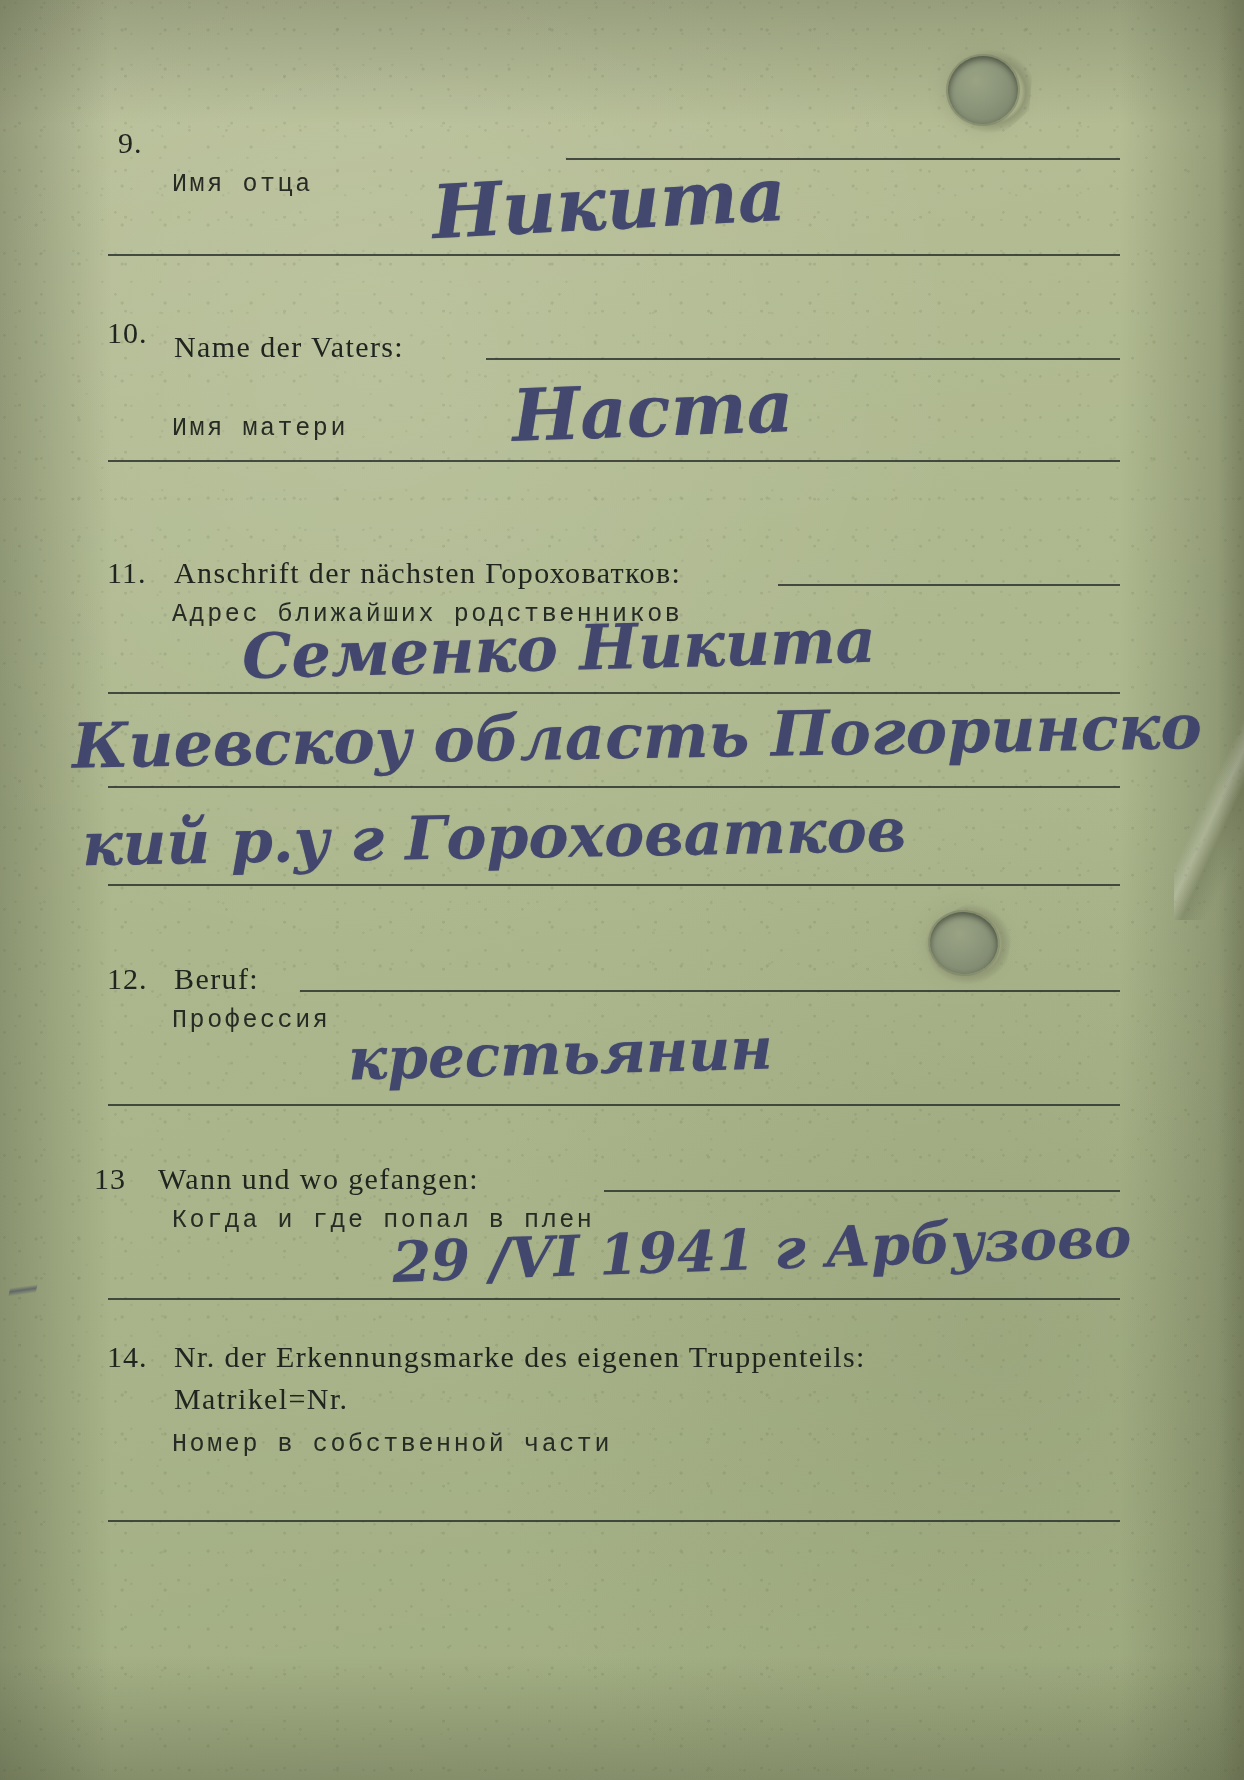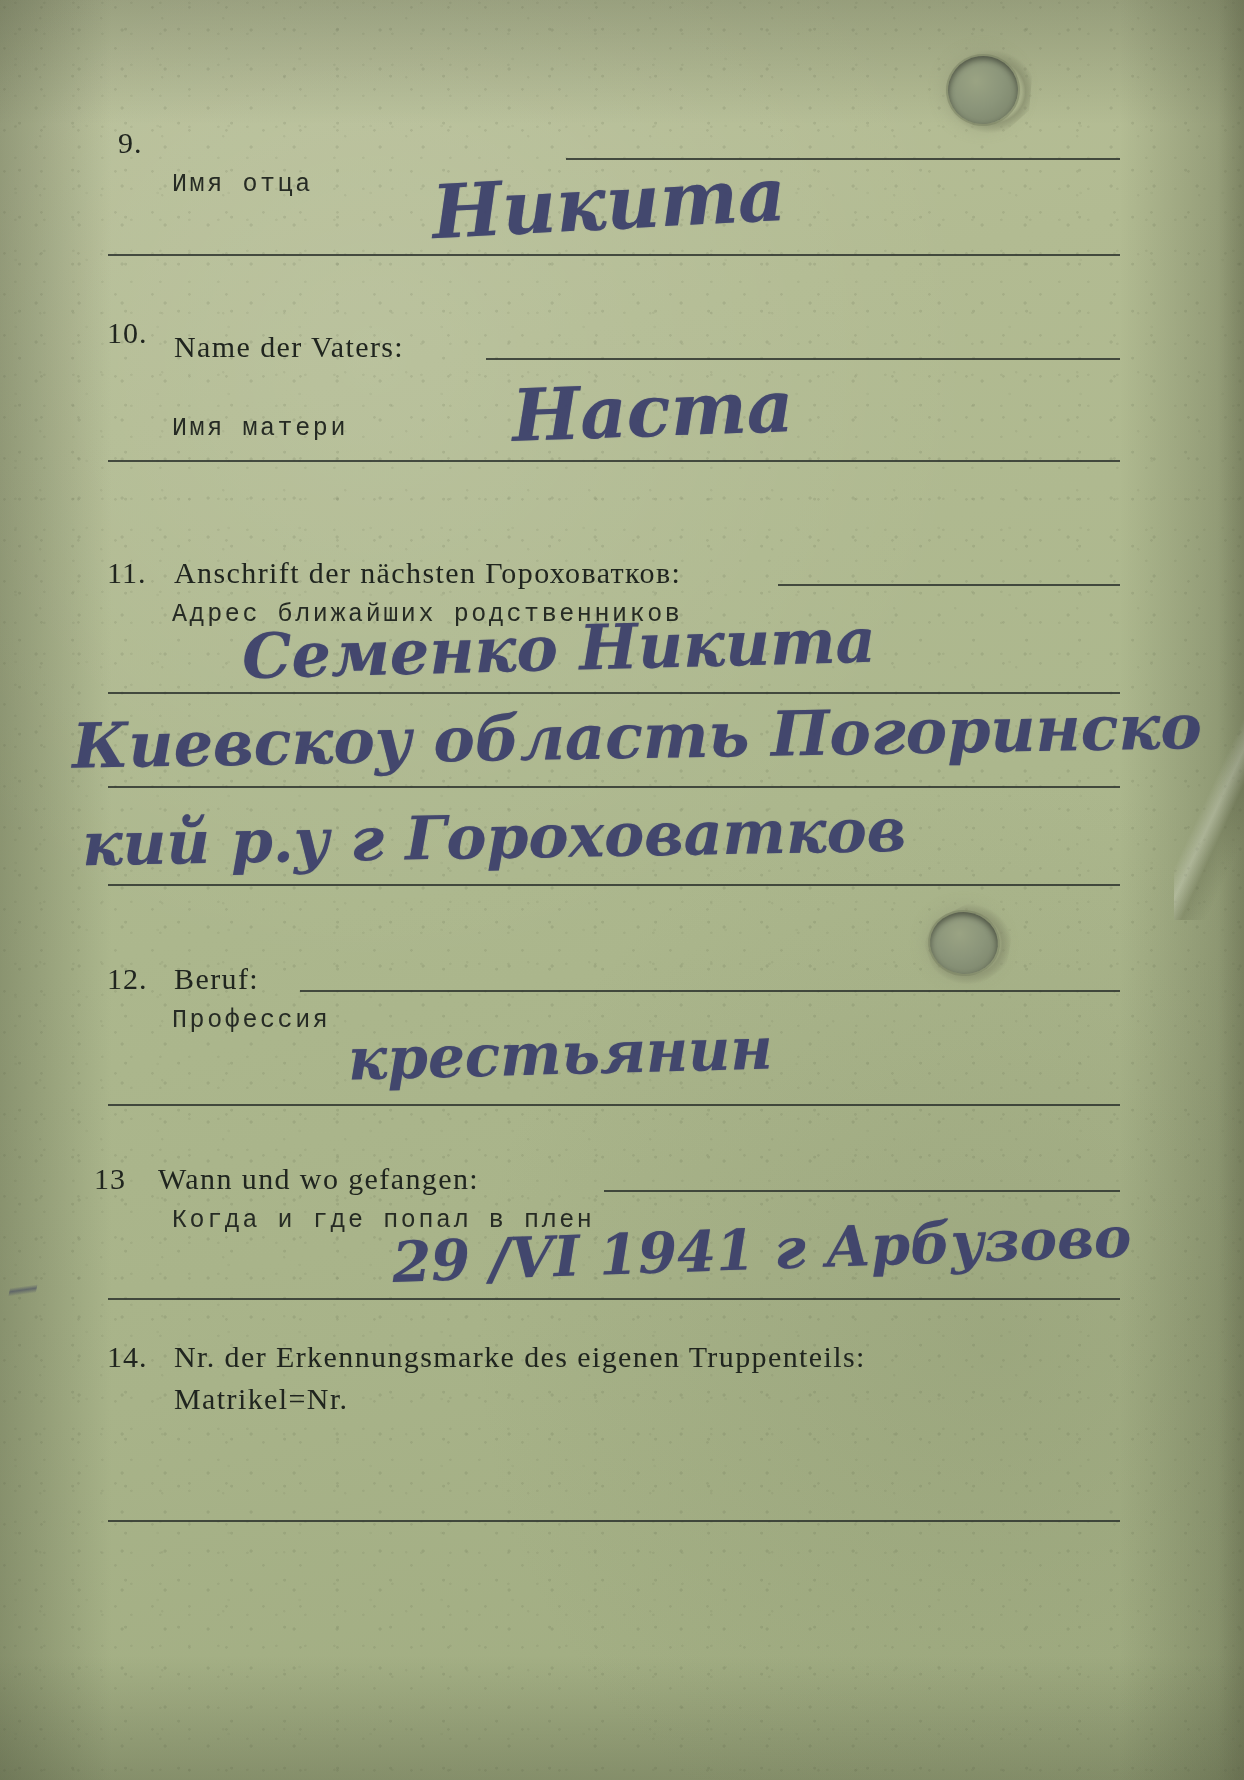--- a/index.html
+++ b/index.html
@@ -188,15 +188,16 @@
   <div class="fld-num" style="left:94px; top:1162px;">13</div>
   <div class="fld-de" style="left:158px; top:1162px;">Wann und wo gefangen:</div>
   <div class="fld-ru" style="left:172px; top:1206px;">Когда и где попал в плен</div>
   <div class="rule" style="left:604px; top:1190px; width:516px;"></div>
   <div class="hand" style="left:392px; top:1216px; font-size:56px; transform: rotate(-2deg);">29 /VI  1941 г  Арбузово</div>
   <div class="rule" style="left:108px; top:1298px; width:1012px;"></div>
 
   <div class="fld-num" style="left:107px; top:1340px;">14.</div>
   <div class="fld-de" style="left:174px; top:1340px;">Nr. der Erkennungsmarke des eigenen Truppenteils:</div>
   <div class="fld-de" style="left:174px; top:1382px;">Matrikel=Nr.</div>
+  <div class="fld-ru" style="left:172px; top:1430px;">Номер в собственной части</div>
   <div class="rule" style="left:108px; top:1520px; width:1012px;"></div>
 
 </div>
 
 </body></html>

